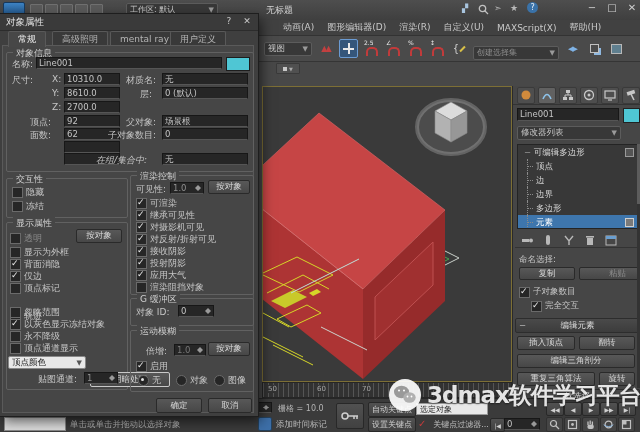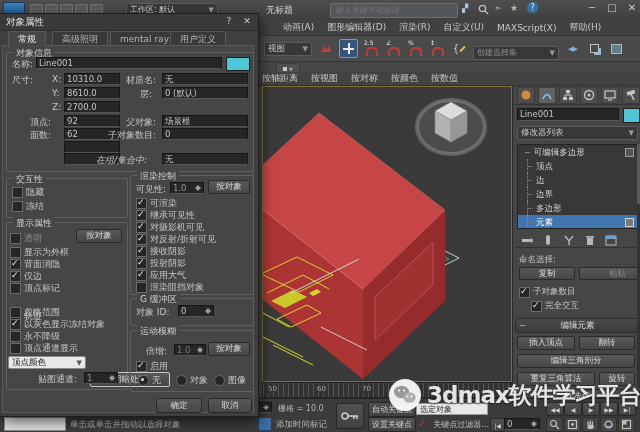--- a/index.html
+++ b/index.html
@@ -63,23 +63,20 @@
     <div class="abs" style="left:30px;top:4px;width:11px;height:10px;background:#5a5a5a;border:1px solid #707070;border-radius:1px;"></div>
     <div class="abs" style="left:45px;top:4px;width:11px;height:10px;background:#5a5a5a;border:1px solid #707070;border-radius:1px;"></div>
     <div class="abs" style="left:60px;top:4px;width:11px;height:10px;background:#5a5a5a;border:1px solid #707070;border-radius:1px;"></div>
     <div class="abs" style="left:75px;top:4px;width:11px;height:10px;background:#5a5a5a;border:1px solid #707070;border-radius:1px;"></div>
     <div class="abs" style="left:90px;top:4px;width:11px;height:10px;background:#5a5a5a;border:1px solid #707070;border-radius:1px;"></div>
     <div class="dd abs" style="left:126px;top:3px;width:92px;height:13px;">
       <span style="font-size:8px;">工作区: 默认</span>
         <span class="ar">▼</span>
     </div>
     <span class="abs" style="left:266px;top:4px;color:#d6d6d6;font-size:9px;">无标题</span>
-    <div class="abs" style="left:330px;top:3px;width:126px;height:13px;background:#53565a;border:1px solid #6e6e6e;border-radius:2px;">
-      <input style="position: absolute; left: 2px; top: 0px; width: 118px; height: 11px; background: transparent; border: none; outline: none; color: rgb(184, 184, 184); font-size: 8px; font-style: italic; font-family: inherit;" placeholder="键入关键字或短语">
-    </div>
     <span class="abs" style="left:462px;top:4px;width:12px;color:#a8c4de;font-size:8px;">▞</span>
     <svg class="abs" style="left:478px;top:4px;" width="11" height="11">
         <circle cx="4.5" cy="4.5" r="3.2" fill="none" stroke="#c0c0c0" stroke-width="1.3"></circle>
         <line x1="7" y1="7" x2="10" y2="10" stroke="#c0c0c0" stroke-width="1.3"></line>
       </svg>
     <span class="abs" style="left:494px;top:3px;color:#b0b0b0;font-size:9px;">➣</span>
     <span class="abs" style="left:510px;top:3px;color:#b8b8b8;font-size:9px;">★</span>
     <span class="abs" style="left:527px;top:2px;width:11px;height:11px;border-radius:50%;background:#3a72a8;color:#e8f0f8;font-size:8px;text-align:center;line-height:11px;">?</span>
     <span class="abs" style="left:584px;top:2px;width:16px;text-align:center;color:#cfcfcf;font-size:10px;">−</span>
     <span class="abs" style="left:604px;top:2px;width:16px;text-align:center;color:#cfcfcf;font-size:10px;">□</span>
@@ -138,27 +135,20 @@
         <div style="width:7px;height:7px;border:1px solid #c0c0c0;box-shadow:3px 3px 0 -1px #8fb8e0;"></div>
       </div>
     <div class="ibox" style="background:transparent;border:none;">
         <div style="width:9px;height:8px;border:1px solid #b8b8b8;background:#5f7f8f;"></div>
       </div>
   </div>
 
   <div class="abs" style="left:276px;top:63px;width:22px;height:9px;background:#505050;border:1px solid #3a3a3a;border-radius:1px;display:flex;align-items:center;justify-content:center;gap:2px;">
     <div style="width:4px;height:4px;background:#c8c8c8;"></div>
       <span style="font-size:5px;color:#aaa;">▼</span>
-  </div>
-  <div class="abs" style="left:258px;top:72px;width:382px;height:14px;background:#424242;border-bottom:1px solid #303030;display:flex;align-items:center;gap:13px;padding-left:4px;box-sizing:border-box;">
-    <span>按轴距离</span>
-    <span>按视图</span>
-    <span>按对称</span>
-    <span>按颜色</span>
-    <span>按数值</span>
   </div>
 
   <div class="abs" style="left:262px;top:86px;width:250px;height:296px;border:1px solid #7d6f35;box-sizing:border-box;background:#3a3a3a;overflow:hidden;">
     <svg width="248" height="294" viewBox="0 0 248 294" style="display:block;">
 
       <polygon points="14,218 152,149 196,171 58,240" fill="none" stroke="#c9cfc9" stroke-width="1"></polygon>
       <polygon points="26,215 150,155 186,172 62,232" fill="none" stroke="#4f9e4f" stroke-width="1"></polygon>
 
       <polygon points="-26,102 100,202 100,292 -26,192" fill="#ad3434"></polygon>
       <polygon points="100,202 182,123 182,214 100,292" fill="#962b2b"></polygon>
@@ -228,21 +218,21 @@
         </div>
       <div class="ibox" style="width:16px;height:15px;">
           <svg width="12" height="12">
             <rect x="2" y="2" width="8" height="3.5" fill="#c8c8c8" transform="rotate(-18 6 4)"></rect>
             <line x1="6" y1="5" x2="9" y2="11" stroke="#c8c8c8" stroke-width="1.6"></line>
           </svg>
         </div>
     </div>
     <div class="inp" style="left:4px;top:22px;width:102px;height:13px;line-height:11px;">Line001</div>
     <div class="abs" style="left:110px;top:22px;width:15px;height:13px;background:#4fc6d4;border:1px solid #222;"></div>
-    <div class="dd abs" style="left:4px;top:40px;width:121px;height:14px;">
+    <div class="dd abs" style="left:4px;top:40px;width:104px;height:14px;">
         <span style="font-size:8.5px;">修改器列表</span>
         <span class="ar">▼</span>
       </div>
     <div class="abs" style="left:4px;top:58px;width:121px;height:85px;background:#383838;border:1px solid #242424;box-sizing:border-box;overflow:hidden;">
       <div class="stackrow root"><span style="color:#9a9a9a;">−</span> <span>可编辑多边形</span><span style="position:absolute;right:3px;top:3px;width:7px;height:7px;border:1px solid #9a9a9a;background:#555;"></span></div>
       <div class="stackrow"><span class="treel"></span><span>顶点</span></div>
       <div class="stackrow"><span class="treel"></span><span>边</span></div>
       <div class="stackrow"><span class="treel"></span><span>边界</span></div>
       <div class="stackrow"><span class="treel"></span><span>多边形</span></div>
       <div class="stackrow on"><span class="treel"></span><span>元素</span><span style="position:absolute;right:3px;top:3px;width:7px;height:7px;border:1px solid #cfcfcf;background:#7a7a7a;"></span></div>

